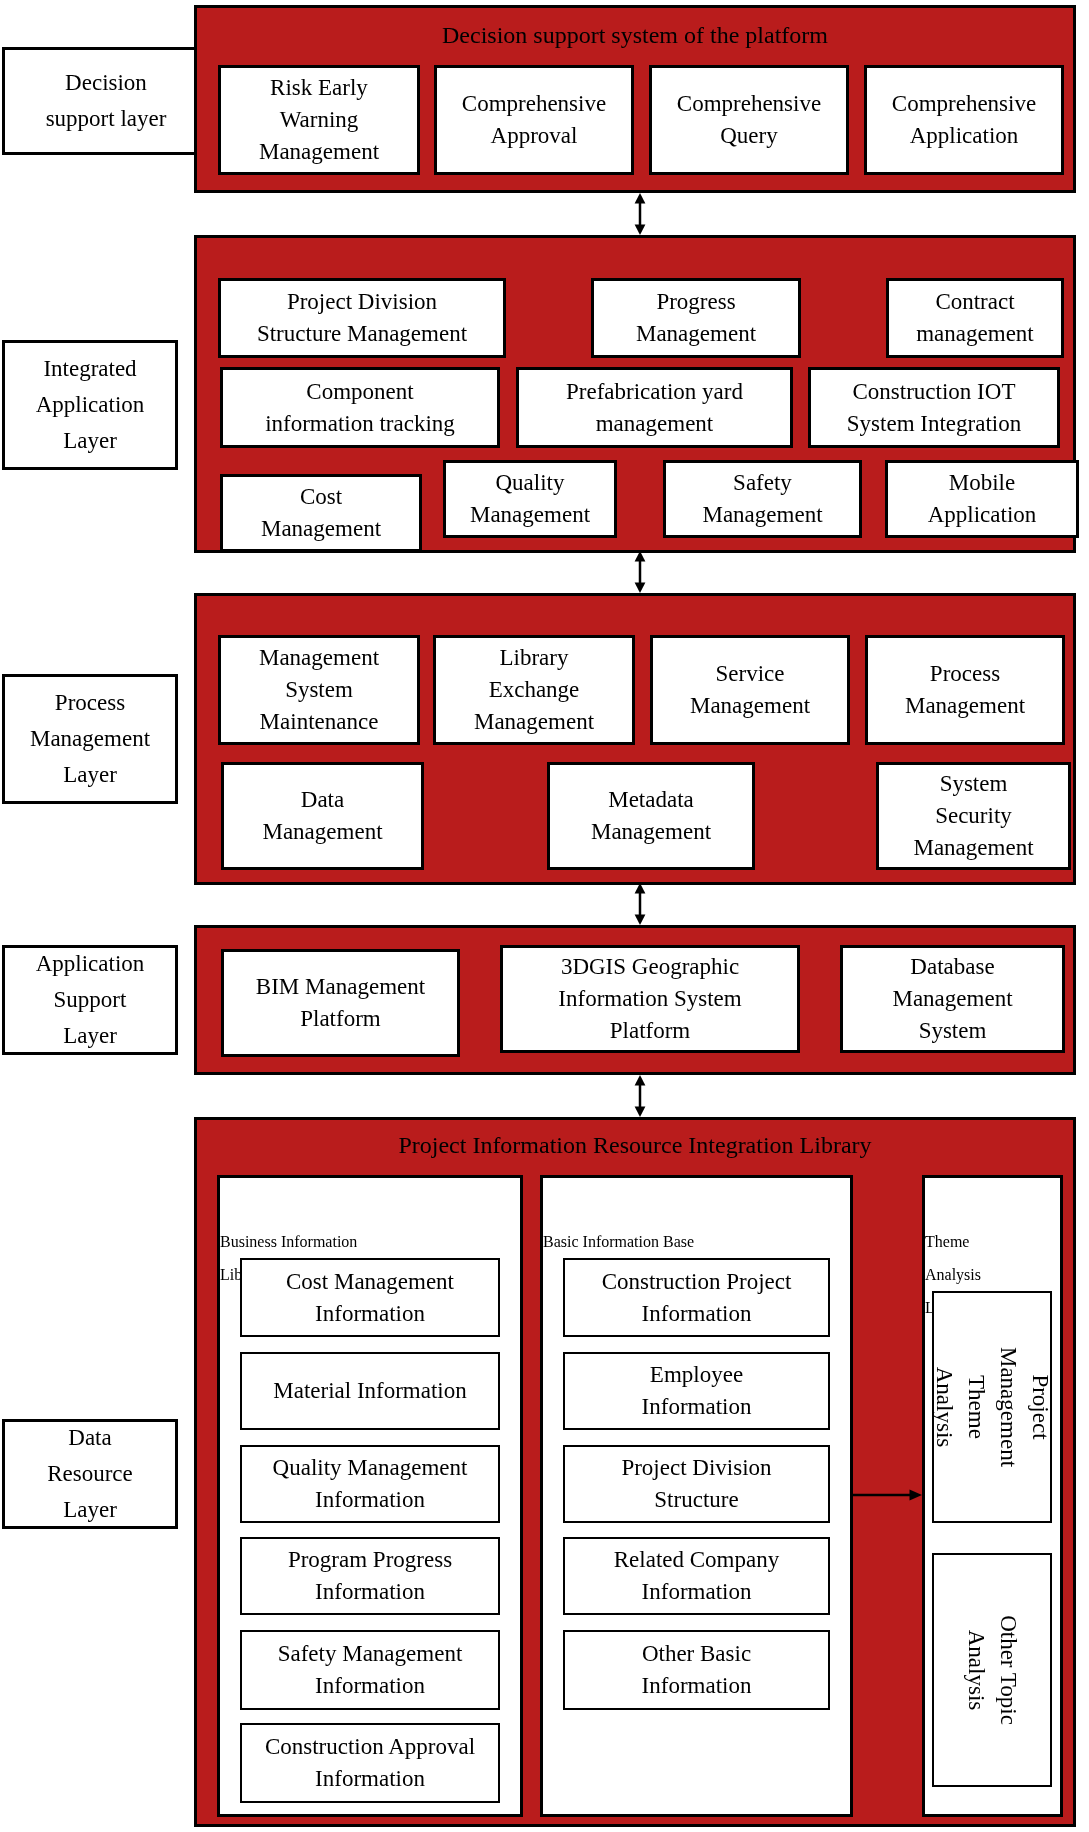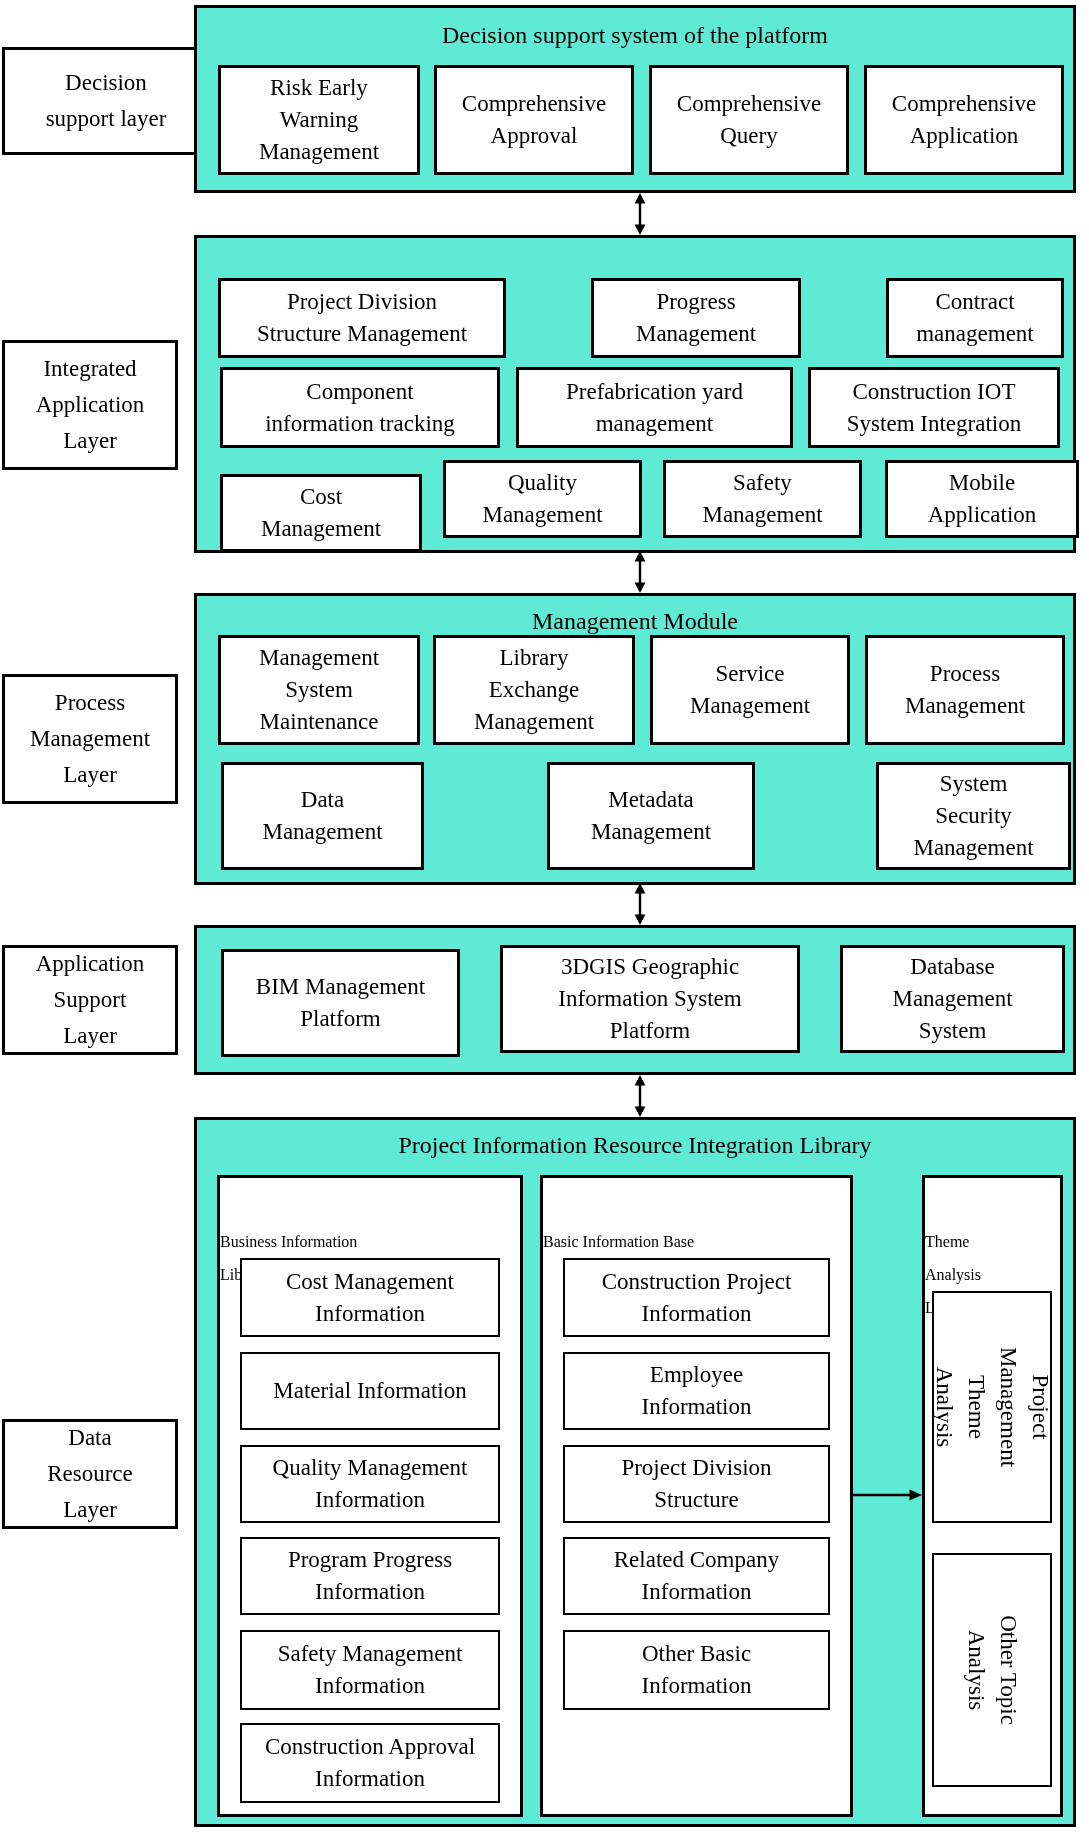--- a/index.html
+++ b/index.html
@@ -1,21 +1,21 @@
 <!DOCTYPE html>
 <html><head>
 <meta charset="utf-8">
 <style>
   html,body{margin:0;padding:0;background:#ffffff;}
   .canvas{
     position:relative;width:1089px;height:1832px;background:#ffffff;color:#000;
     font-family:"Liberation Serif","DejaVu Serif",serif;
   }
   .abs{position:absolute;box-sizing:border-box;}
-  .sec{border:3px solid #000;background:#5eead4;}
+  .sec{border:3px solid #000;background:#b91c1c;}
   .lbl{
     border:3px solid #000;background:#fff;
     display:flex;align-items:center;justify-content:center;text-align:center;
     font-size:23px;line-height:36px;
   }
   .box{
     border:3px solid #000;background:#fff;
     display:flex;align-items:center;justify-content:center;text-align:center;
     font-size:23px;line-height:32px;
   }
@@ -114,21 +114,21 @@
 management</span>
     </div>
     <div class="abs box" style="left:611px;top:129px;width:252px;height:81px">
       <span class="pre">Construction IOT
 System Integration</span>
     </div>
     <div class="abs box" style="left:23px;top:236px;width:202px;height:78px">
       <span class="pre">Cost
 Management</span>
     </div>
-    <div class="abs box" style="left:246px;top:222px;width:199px;height:78px">
+    <div class="abs box" style="left:246px;top:222px;width:174px;height:78px">
       <span class="pre">Quality
 Management</span>
     </div>
     <div class="abs box" style="left:466px;top:222px;width:199px;height:78px">
       <span class="pre">Safety
 Management</span>
     </div>
     <div class="abs box" style="left:688px;top:222px;width:194px;height:78px">
       <span class="pre">Mobile
 Application</span>
@@ -137,21 +137,20 @@
 
   <div class="abs" style="left:631px;top:551px">
     <svg width="18" height="42" viewBox="0 0 18 42">
       <line x1="9" y1="8" x2="9" y2="34" stroke="#000" stroke-width="2.5"></line>
       <polygon points="9,0 3.6,10.5 14.4,10.5" fill="#000"></polygon>
       <polygon points="9,42 3.6,31.5 14.4,31.5" fill="#000"></polygon>
     </svg>
   </div>
 
   <div class="abs sec" style="left:194px;top:593px;width:882px;height:292px">
-    <div class="title" style="top:10px">Management Module</div>
     <div class="abs box" style="left:21px;top:39px;width:202px;height:110px">
       <span class="pre">Management
 System
 Maintenance</span>
     </div>
     <div class="abs box" style="left:236px;top:39px;width:202px;height:110px">
       <span class="pre">Library
 Exchange
 Management</span>
     </div>

